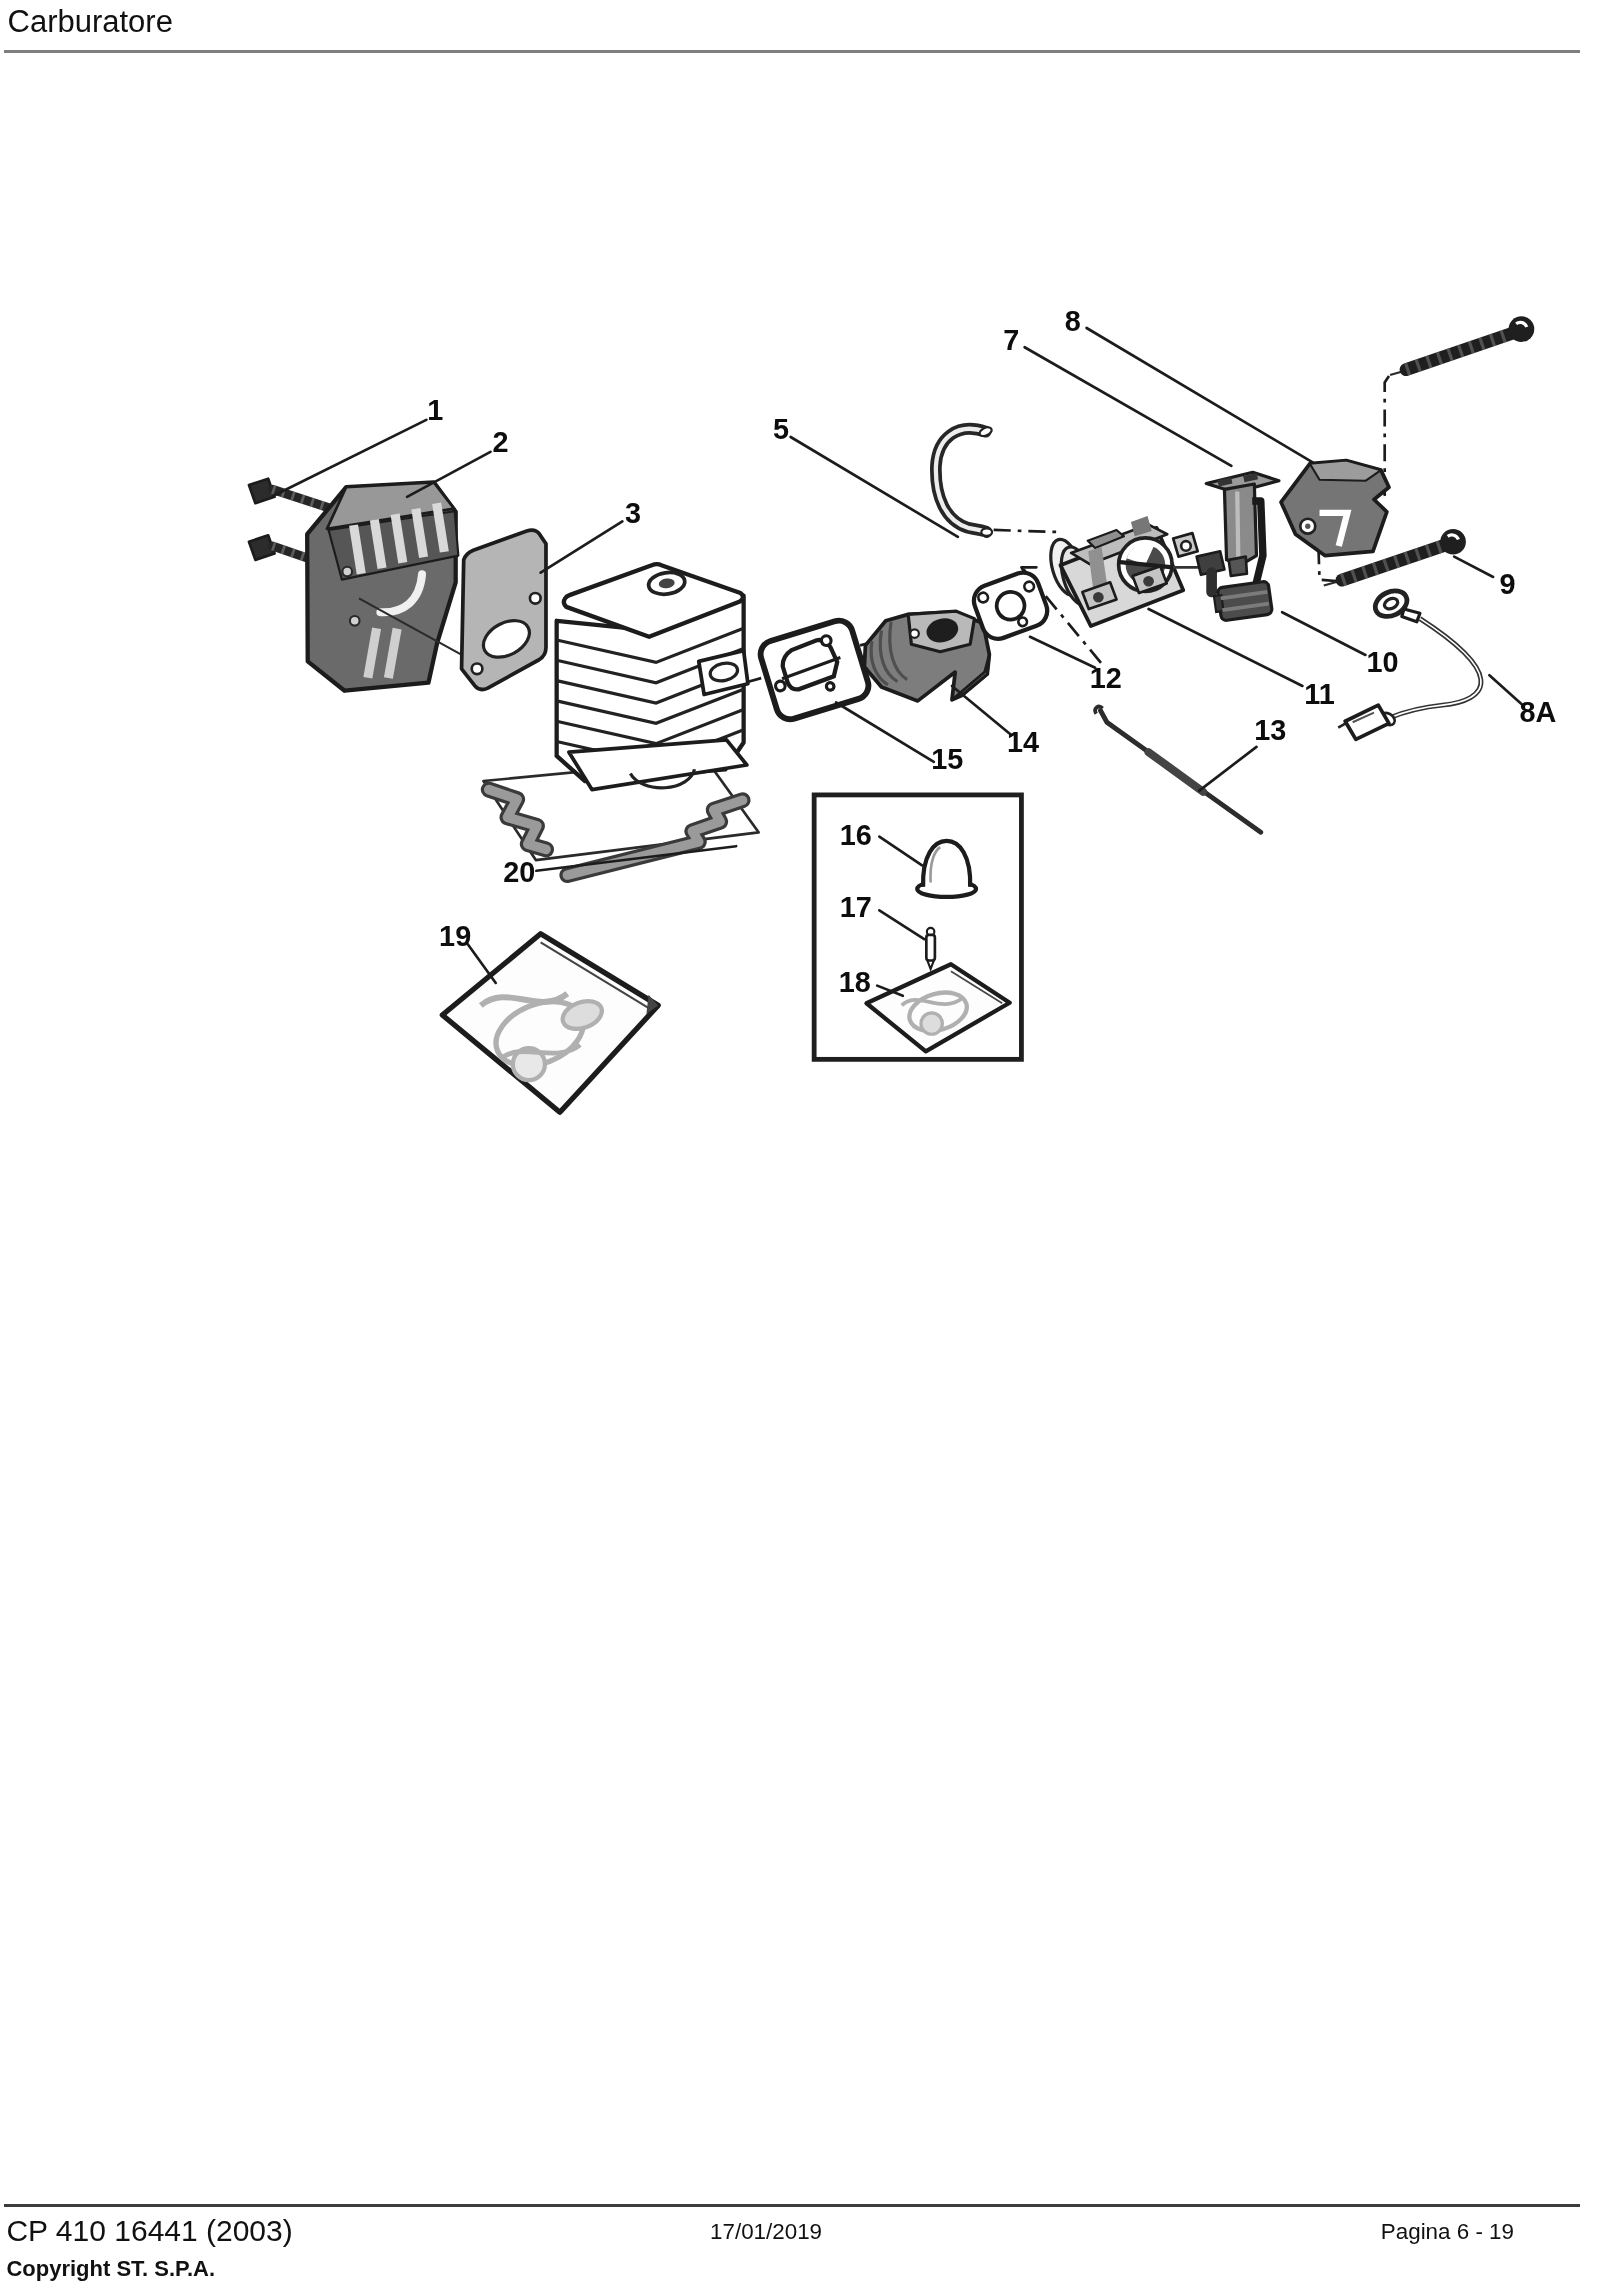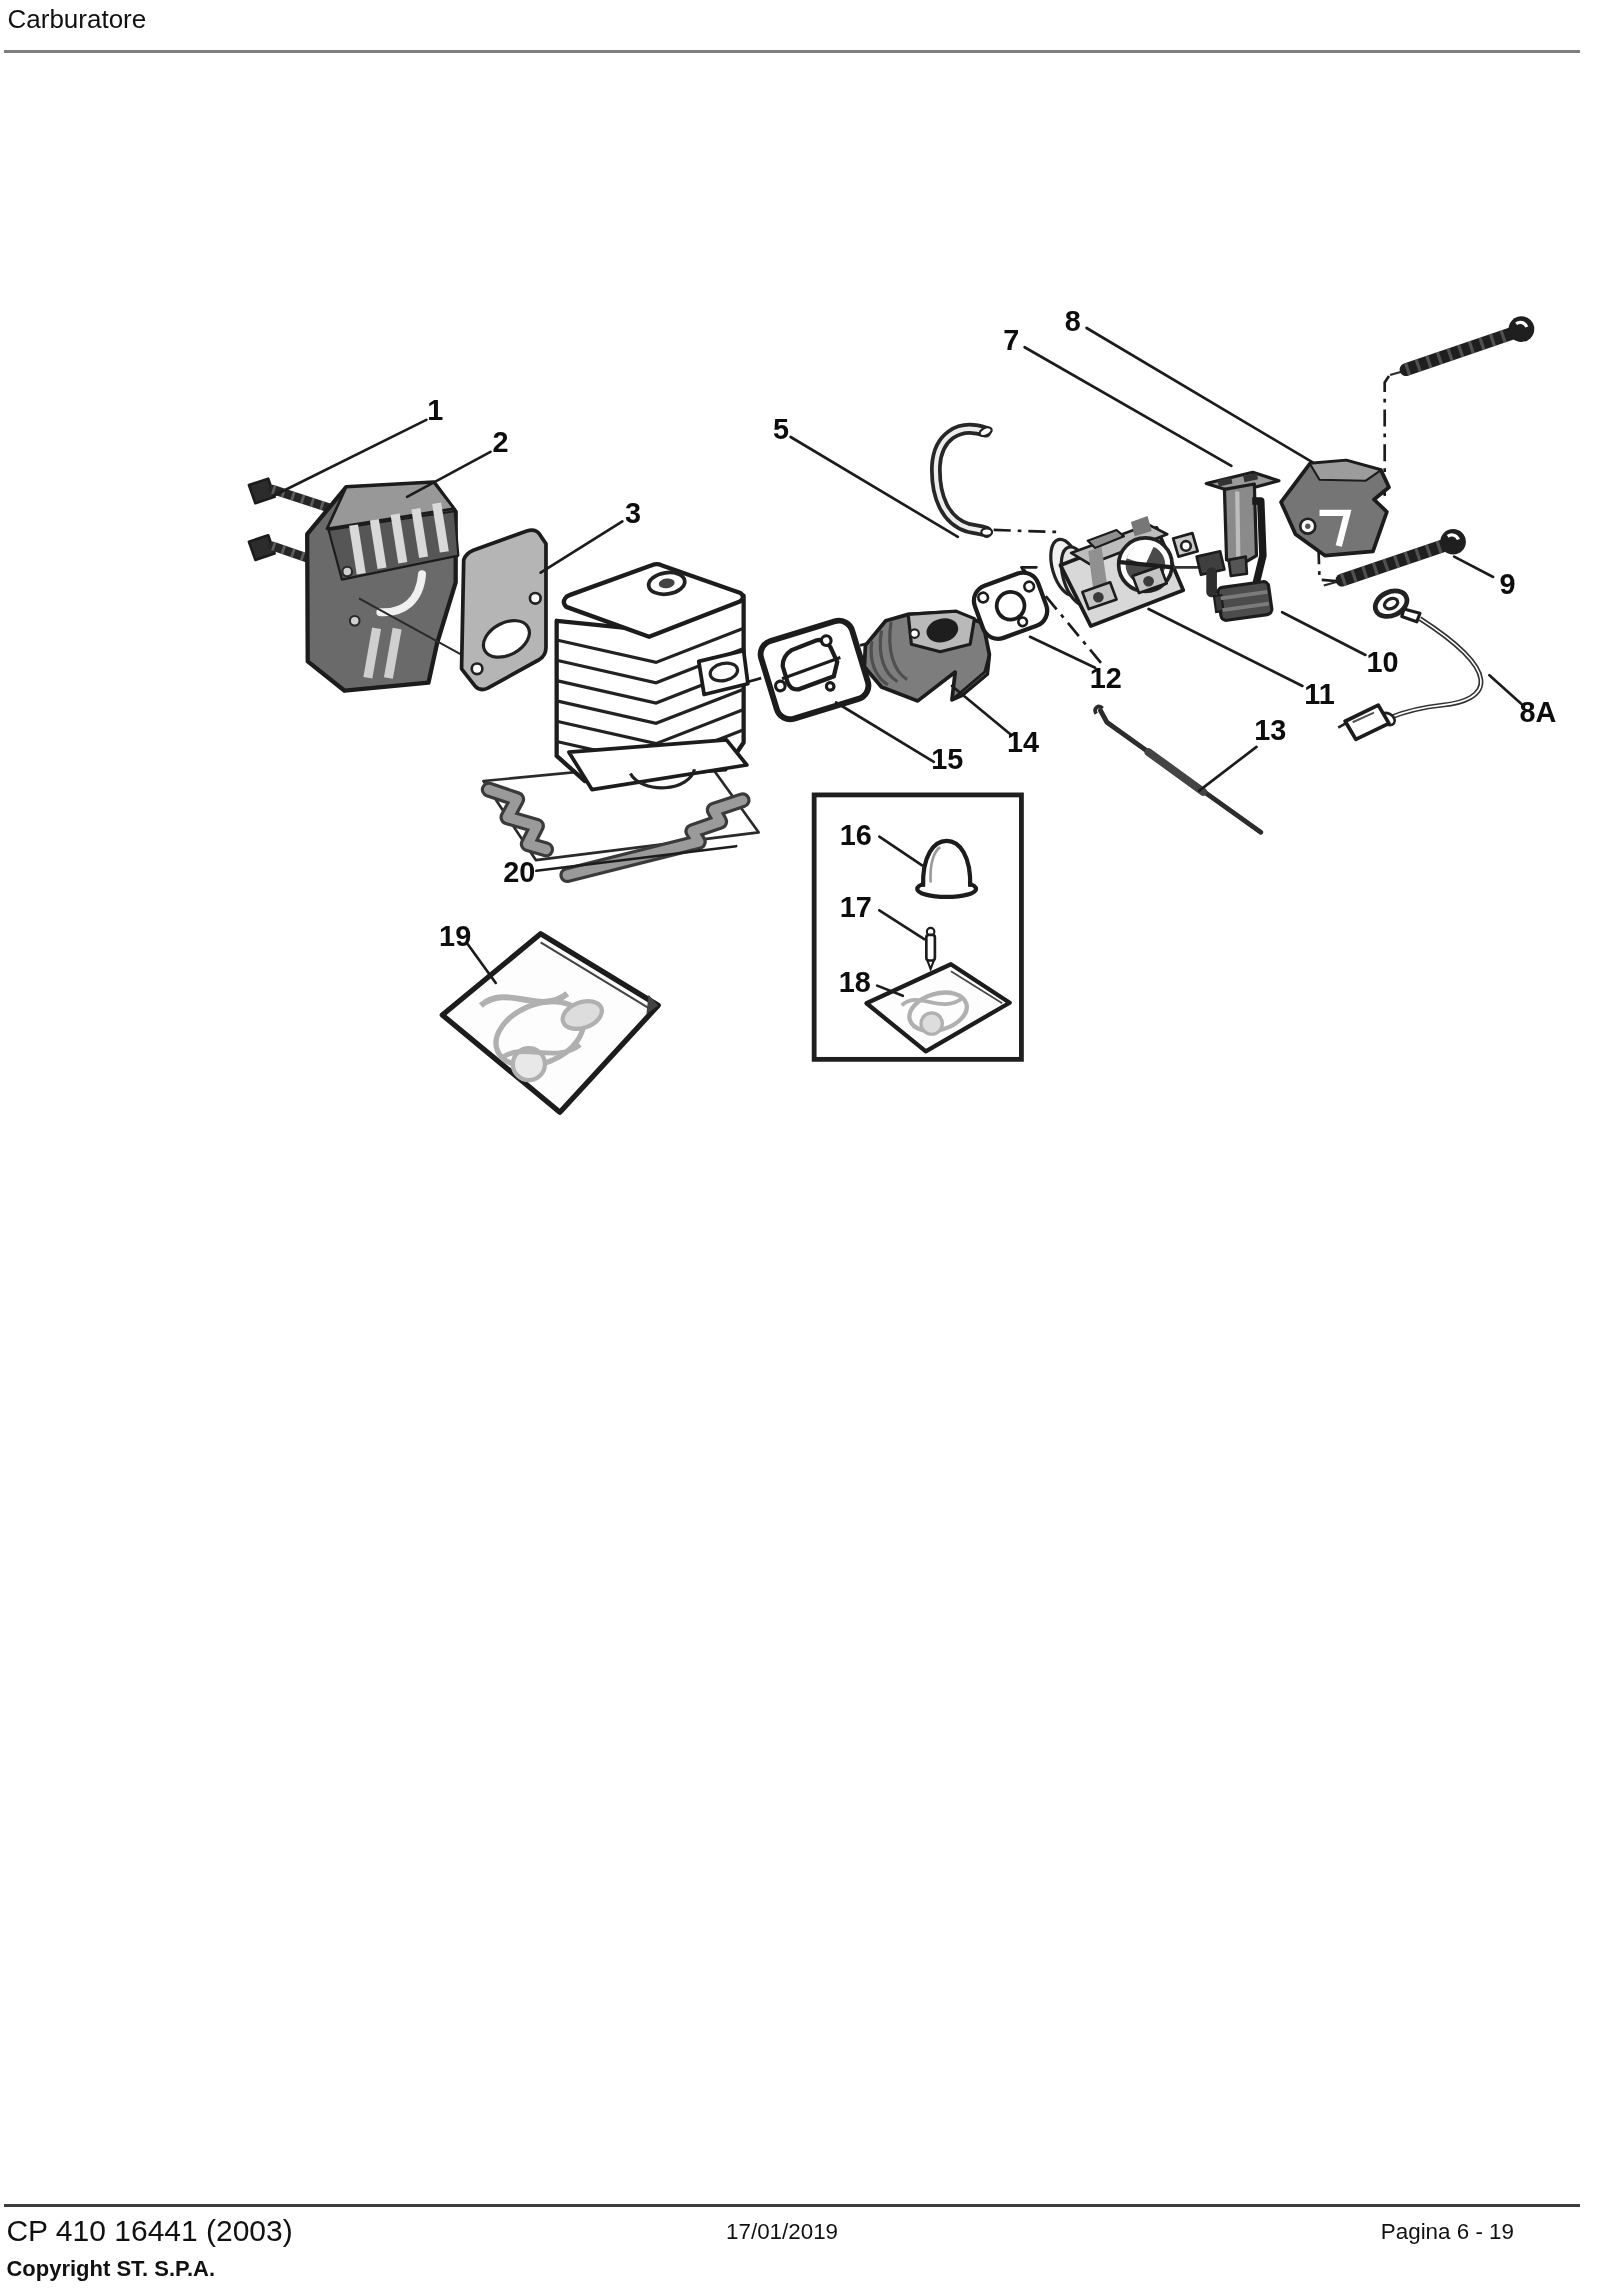--- a/index.html
+++ b/index.html
@@ -1,23 +1,23 @@
 <!DOCTYPE html>
 <html style="font-size:8.5px"><head>
 <meta charset="utf-8">
 <style>
   html,body{margin:0;padding:0;background:#e8e8e8;}
   .page{position:relative;width:1608px;height:2295px;background:#ffffff;overflow:hidden;
         font-family:"Liberation Sans", sans-serif;color:#111;}
-  .title{position:absolute;left:7.5px;top:4.3px;font-size:26px;letter-spacing:0;}
+  .title{position:absolute;left:7.5px;top:4.3px;font-size:31px;letter-spacing:0;}
   .rule-top{position:absolute;left:4.3px;right:28px;top:50px;height:2.7px;background:#7f7f7f;}
   .rule-bottom{position:absolute;left:4.3px;right:28px;top:2204px;height:3.2px;background:#3c3c3c;}
   .footer-model{position:absolute;left:6.4px;top:2214px;font-size:30px;display:flex;}
   .footer-copyright{position:absolute;left:6.4px;top:2256px;font-size:22px;font-weight:bold;}
-  .footer-date{position:absolute;left:726px;top:2219px;font-size:22.4px;}
+  .footer-date{position:absolute;left:710px;top:2219px;font-size:22.4px;}
   .footer-page{position:absolute;right:94px;top:2219px;font-size:22.4px;}
   svg{position:absolute;left:0;top:0;}
   .ln{stroke:#1c1c1c;stroke-width:5;fill:none;stroke-linecap:round;}
   .thin{stroke:#2a2a2a;stroke-width:4;fill:none;}
   .dd{stroke:#1c1c1c;stroke-width:5;fill:none;stroke-dasharray:32 13 7 13;}
   .ol{stroke:#1c1c1c;stroke-linejoin:round;stroke-linecap:round;}
   .lbl{font:700 54px "Liberation Sans", sans-serif;fill:#0d0d0d;}
 </style>
 </head>
 <body>

